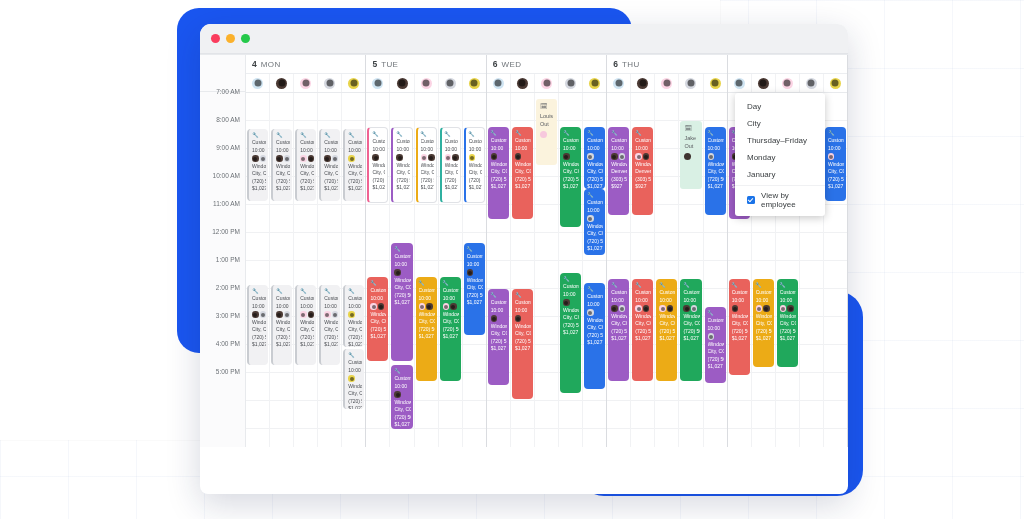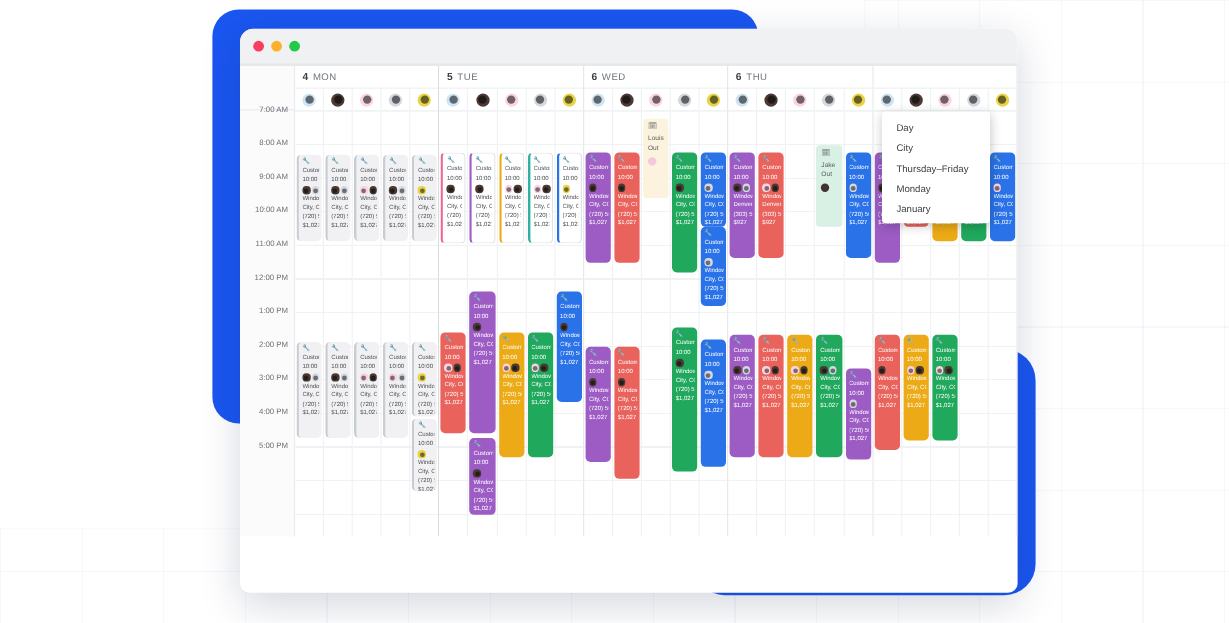--- a/index.html
+++ b/index.html
@@ -933,13 +933,17 @@
 </div>
 
 <div id="view-dropdown">
   <div id="dd-items">
       <div class="dd-item">Day</div>
       <div class="dd-item">City</div>
       <div class="dd-item">Thursday–Friday</div>
       <div class="dd-item">Monday</div>
       <div class="dd-item">January</div>
     </div>
+  <div id="dd-checkrow">
+    <span id="dd-checkbox"></span>
+    <span id="dd-checklabel">View by employee</span>
+  </div>
 </div>
 
 </body></html>

